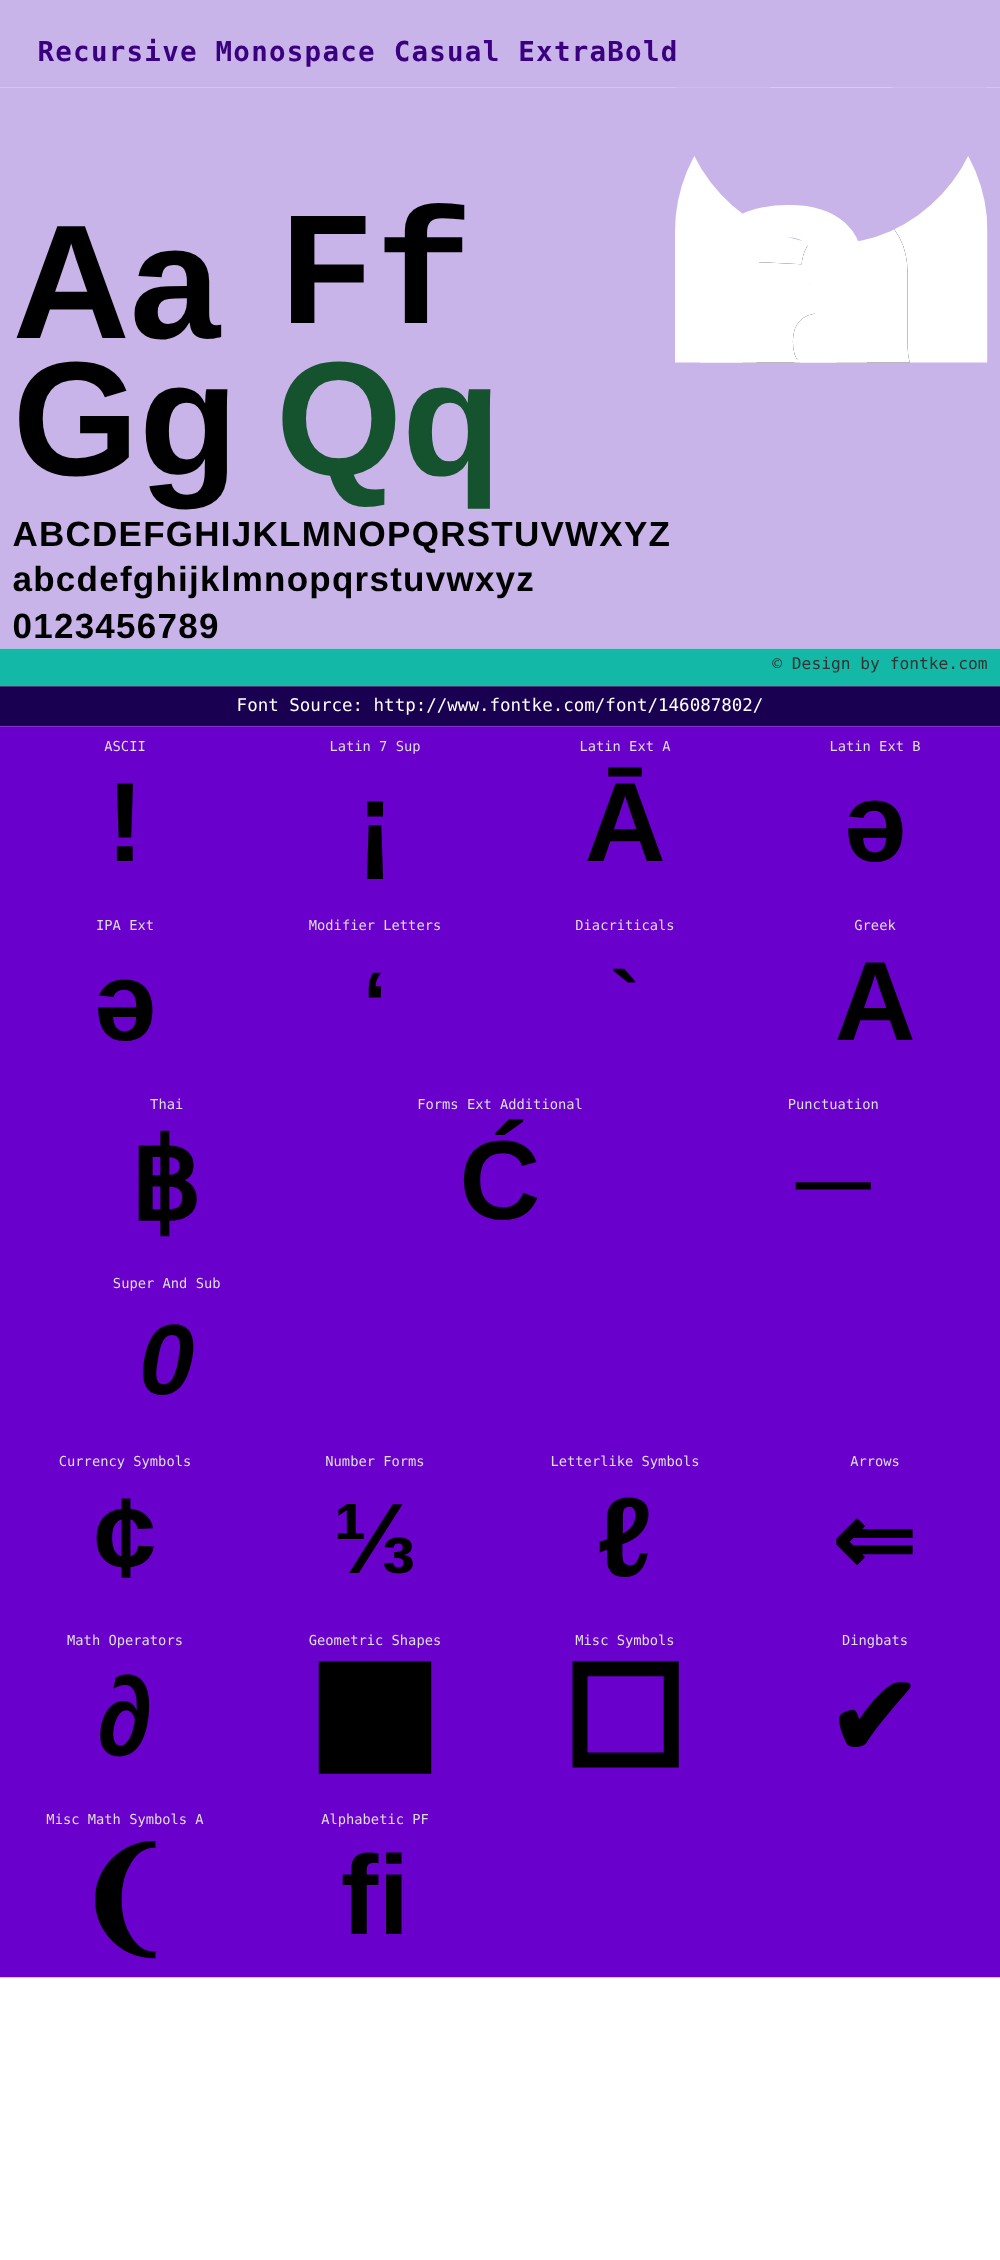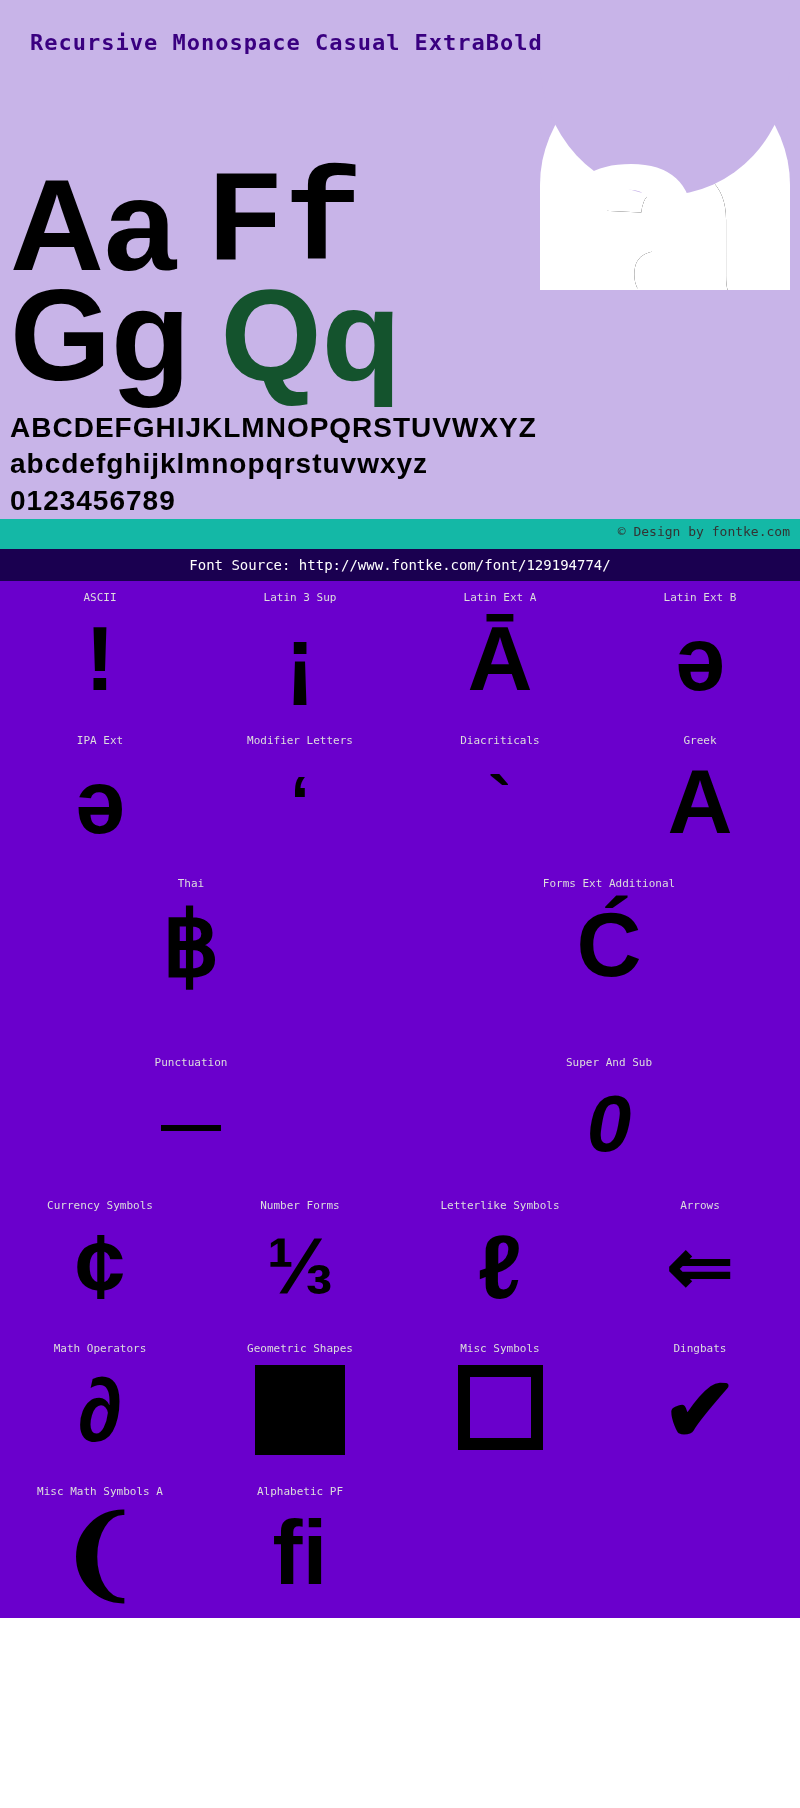--- a/index.html
+++ b/index.html
@@ -80,21 +80,21 @@
   </style>
 </head>
 <body>
 
 <div class="header-section">
   <div class="font-title">Recursive Monospace Casual ExtraBold</div>
 </div>
 
 <div style="background:#c8b4e8; padding: 0 10px;">
 
-  <div style="display:flex; align-items:flex-end;">
+  <div style="display:flex; align-items:flex-end;gap:16px;">
     <div style="flex:0 0 auto;">
       <span style="font-size:130px; font-weight:900; color:#000; font-family:Arial Black,sans-serif; line-height:1;">Aa</span>
     </div>
     <div style="flex:0 0 auto; margin-left:30px;">
       <span style="font-size:130px; font-weight:900; color:#000; font-family:Liberation Mono, monospace; line-height:1;">Ff</span>
     </div>
 
     <div style="flex:1; display:flex; justify-content:flex-end; overflow:hidden; height:220px; position:relative;">
       <div style="background:#fff; width:250px; height:260px; border-radius: 130px 130px 0 0; overflow:hidden; position:absolute; right:0; top:-10px; display:flex; align-items:center; justify-content:center;">
         <span style="font-size:290px; font-weight:900; font-family:Arial Black,sans-serif; color:#fff; line-height:1; margin-top:60px; text-shadow: 0 0 0 #000; -webkit-text-stroke: 0px; filter: none;">a</span>
@@ -118,31 +118,31 @@
 </div>
 
 <div style="background:#c8b4e8; padding: 10px 10px 0 10px;">
   <div class="alphabet-line">ABCDEFGHIJKLMNOPQRSTUVWXYZ</div>
   <div class="alphabet-line">abcdefghijklmnopqrstuvwxyz</div>
   <div class="alphabet-line">0123456789</div>
 </div>
 
 <div class="copyright-line">© Design by fontke.com</div>
 
-<div class="font-source">Font Source: http://www.fontke.com/font/129194774/</div>
+<div class="font-source">Font Source: http://www.fontke.com/font/146087802/</div>
 
 <div style="background:#6a00cc;">
 
   <div style="display:grid; grid-template-columns: repeat(4,1fr);">
     <div class="glyph-cell">
       <span class="glyph-label">ASCII</span>
       <span class="glyph-char">!</span>
     </div>
     <div class="glyph-cell">
-      <span class="glyph-label">Latin 3 Sup</span>
+      <span class="glyph-label">Latin 7 Sup</span>
       <span class="glyph-char">¡</span>
     </div>
     <div class="glyph-cell">
       <span class="glyph-label">Latin Ext A</span>
       <span class="glyph-char">Ā</span>
     </div>
     <div class="glyph-cell">
       <span class="glyph-label">Latin Ext B</span>
       <span class="glyph-char">ə</span>
     </div>
@@ -160,21 +160,21 @@
     <div class="glyph-cell">
       <span class="glyph-label">Diacriticals</span>
       <span class="glyph-char" style="font-size:70px;">`</span>
     </div>
     <div class="glyph-cell">
       <span class="glyph-label">Greek</span>
       <span class="glyph-char">Α</span>
     </div>
   </div>
 
-  <div style="display:grid; grid-template-columns: repeat(2,1fr); gap: 36px;">
+  <div style="display:grid; grid-template-columns: repeat(3,1fr);">
     <div class="glyph-cell">
       <span class="glyph-label">Thai</span>
       <span class="glyph-char">฿</span>
     </div>
     <div class="glyph-cell">
       <span class="glyph-label">Forms Ext Additional</span>
       <span class="glyph-char">Ć</span>
     </div>
     <div class="glyph-cell">
       <span class="glyph-label">Punctuation</span>

